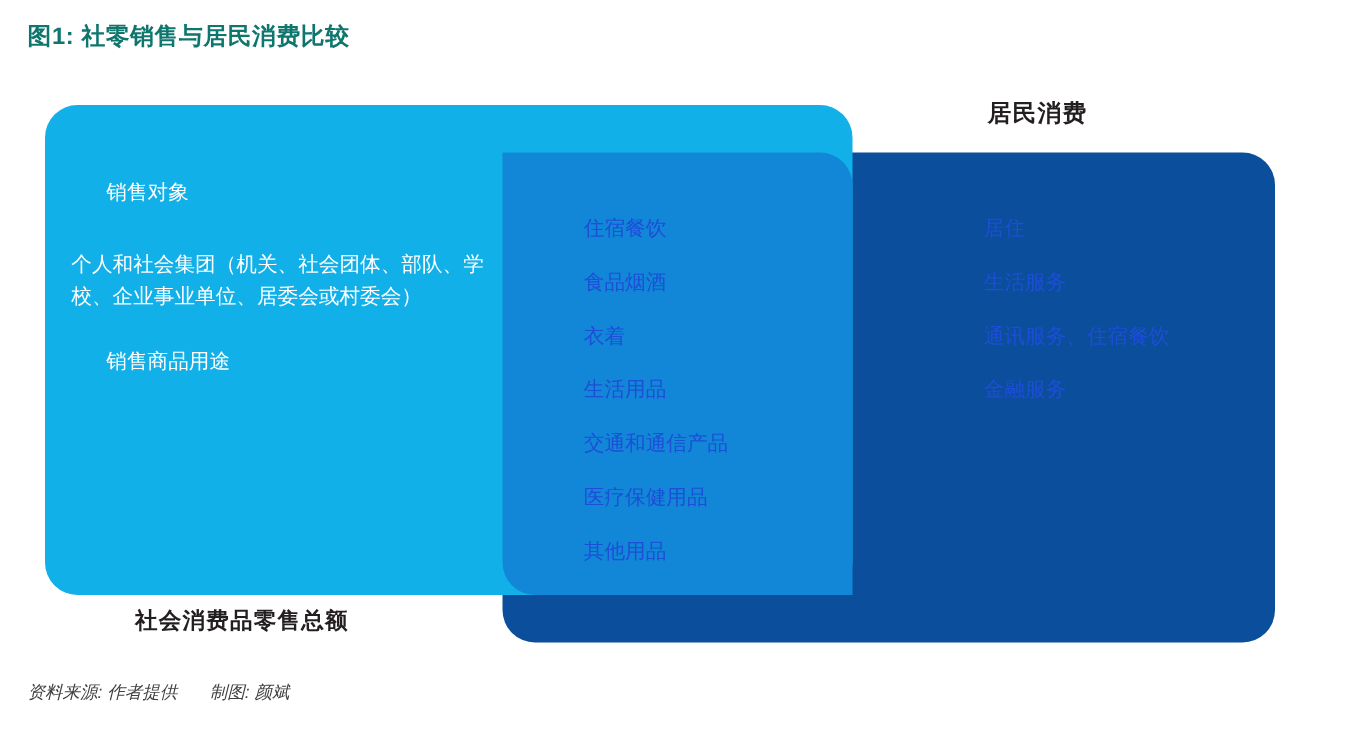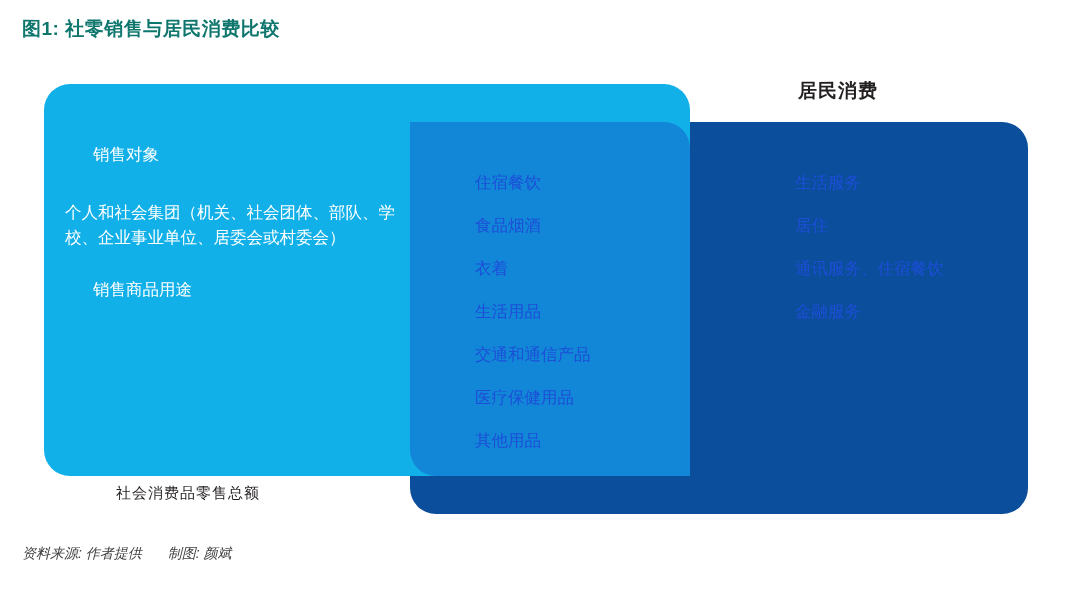--- a/index.html
+++ b/index.html
@@ -22,21 +22,21 @@
     top: 16px;
     font-size: 19px;
     font-weight: bold;
     letter-spacing: 0.5px;
     color: #0f766e;
     white-space: nowrap;
   }
 
   .diagram {
     position: absolute;
-    left: 8px;
+    left: 0;
     top: 0;
     width: 928px;
     height: 592px;
     padding-left: 32px;
   }
 
   
   .set-right {
     position: absolute;
     left: 402px;
@@ -78,22 +78,22 @@
     font-weight: bold;
     color: #231f20;
     letter-spacing: 1px;
     white-space: nowrap;
   }
 
   .label-left-title {
     position: absolute;
     left: 108px;
     top: 484px;
-    font-size: 15px;
-    font-weight: normal;
+    font-size: 18px;
+    font-weight: bold;
     color: #231f20;
     letter-spacing: 1px;
     white-space: nowrap;
   }
 
   .left-block {
     position: absolute;
     left: 57px;
     top: 142px;
     width: 330px;
@@ -177,22 +177,22 @@
     <div class="item">住宿餐饮</div>
     <div class="item">食品烟酒</div>
     <div class="item">衣着</div>
     <div class="item">生活用品</div>
     <div class="item">交通和通信产品</div>
     <div class="item">医疗保健用品</div>
     <div class="item">其他用品</div>
   </div>
 
   <div class="col-list col-right">
+    <div class="item">居住</div>
     <div class="item">生活服务</div>
-    <div class="item">居住</div>
     <div class="item">通讯服务、住宿餐饮</div>
     <div class="item">金融服务</div>
   </div>
 
 </div>
 
 <div class="source-note">
   <span>资料来源: 作者提供</span><span class="gap"></span><span>制图: 颜斌</span>
 </div>
 

